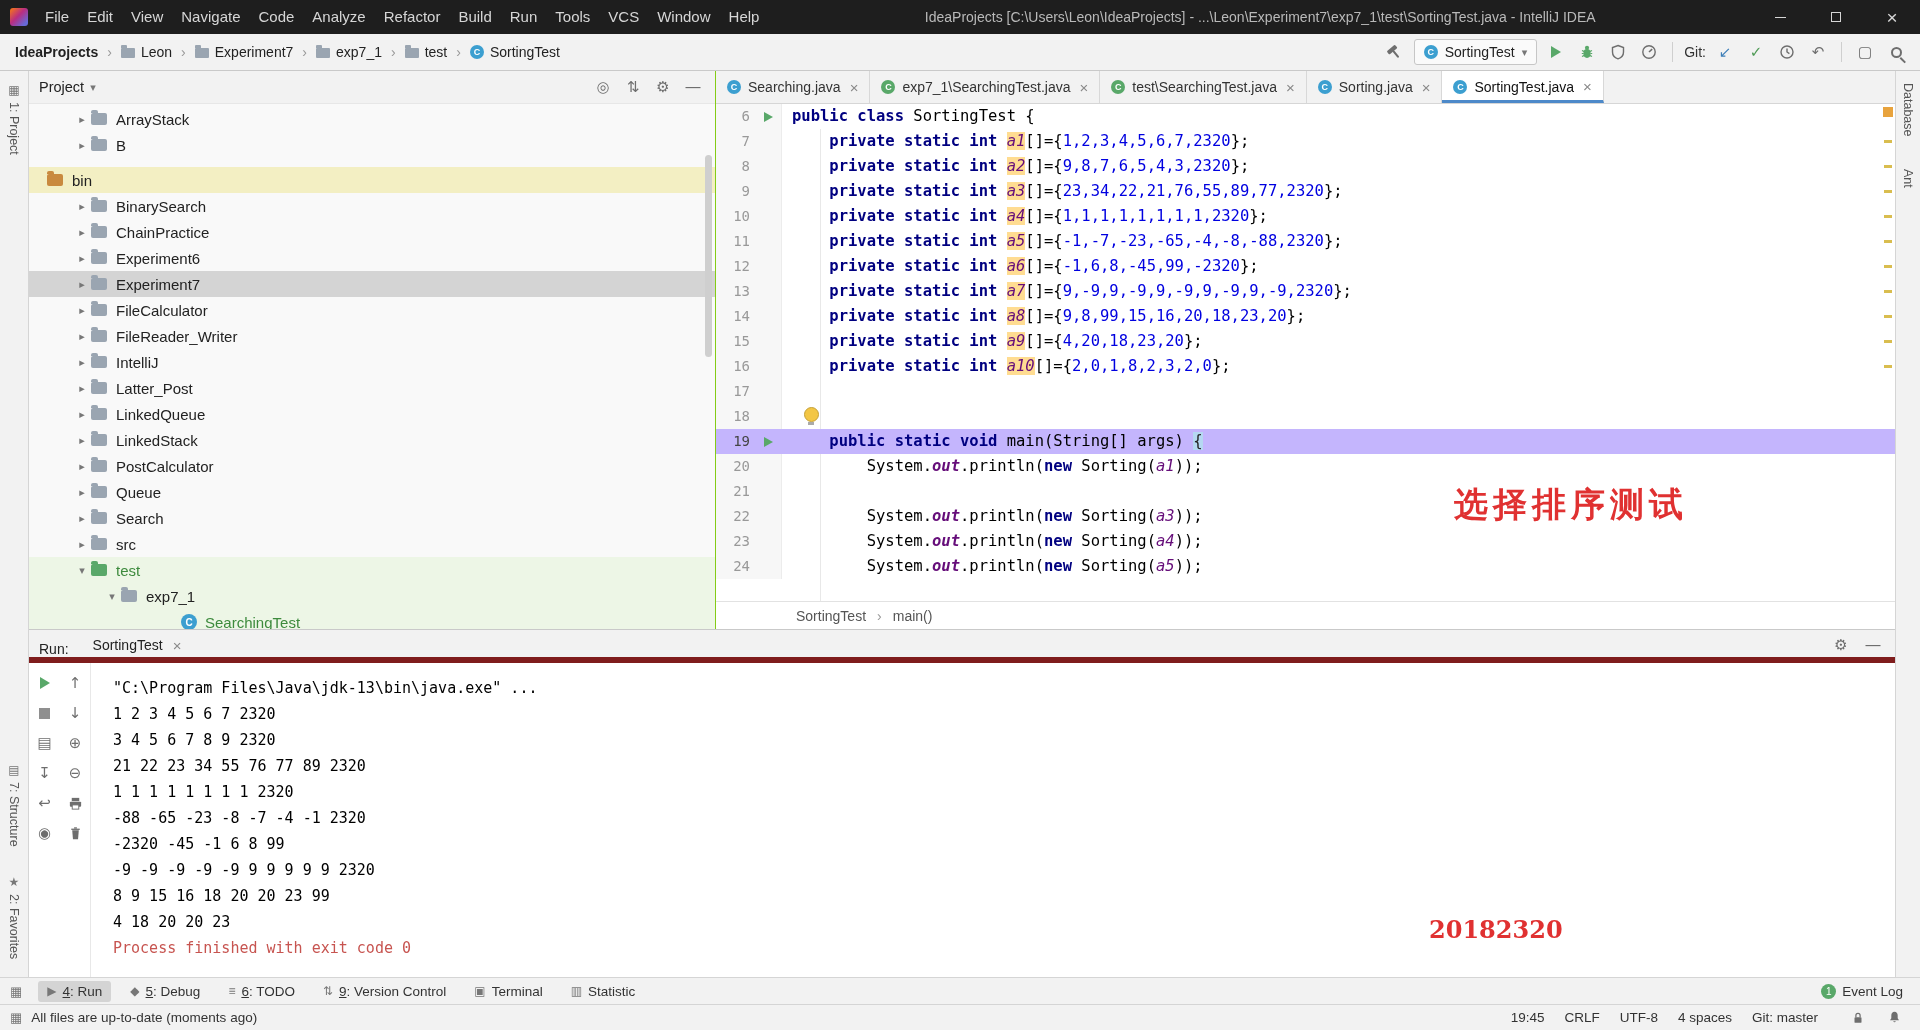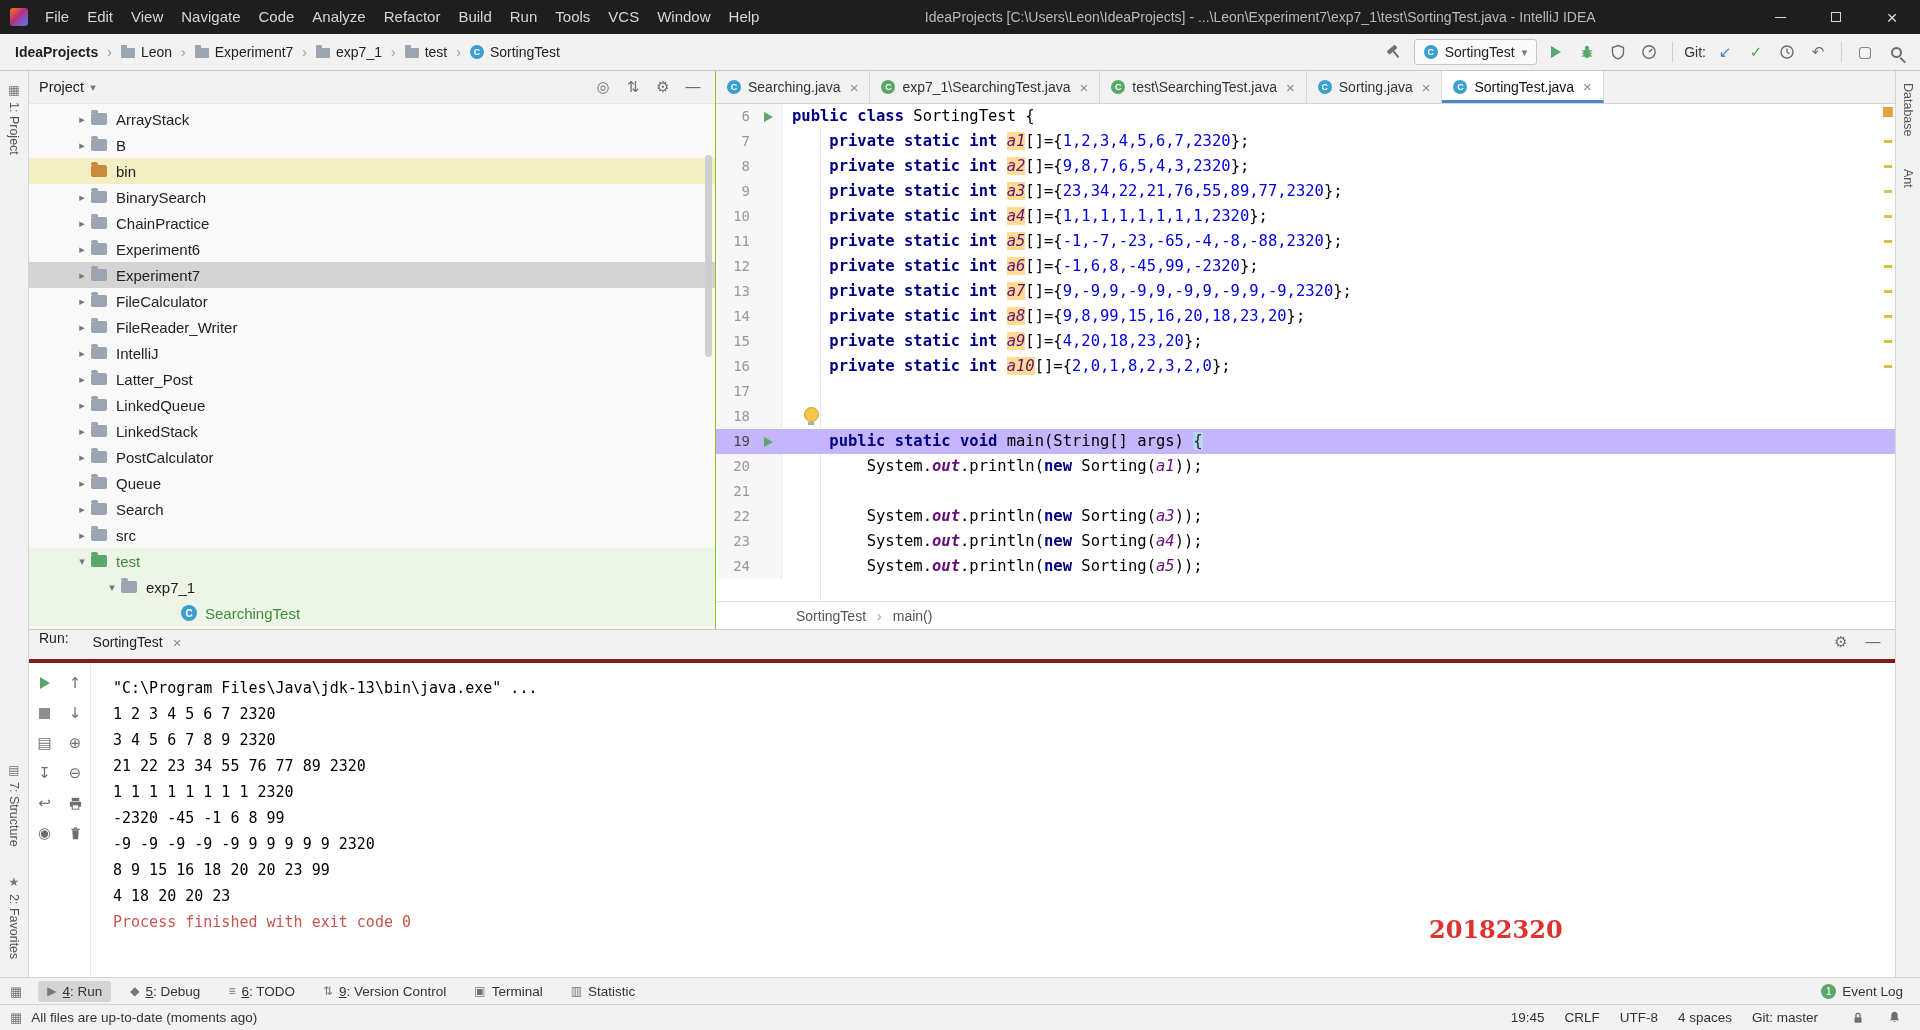--- a/index.html
+++ b/index.html
@@ -107,21 +107,21 @@
                      letter-spacing:5px;font-family:"DejaVu Serif","Liberation Serif",serif;white-space:nowrap}
   .stripe{position:absolute;right:0;top:0;bottom:0;width:14px}
   .stripe-mark{position:absolute;right:3px;width:8px;height:3px;background:#d9bd4f}
   .file-status-square{position:absolute;right:2px;top:3px;width:10px;height:10px;background:#e8a33d}
 
   .editor-crumbs{height:28px;flex:none;border-top:1px solid #e2e2e2;display:flex;align-items:center;
                  gap:8px;padding-left:80px;font-size:14px;color:#555;background:#fff}
 
   
   .run-panel{position:absolute;left:29px;top:629px;right:25px;bottom:53px;background:#fff;border-top:1px solid #c9c9c9}
-  .run-header{height:33px;background:#f2f2f2;border-bottom:4px solid #7f1d1d;display:flex;align-items:flex-start;
+  .run-header{height:33px;background:#f2f2f2;border-bottom:6px solid #7f1d1d;display:flex;align-items:flex-end;
               padding:0 10px;gap:16px;font-size:14px}
   .run-tab{display:flex;align-items:center;gap:8px;padding:4px 8px}
   .rh-icons{margin-left:auto;display:flex;align-items:center;gap:8px}
   .run-body{position:absolute;top:33px;left:0;right:0;bottom:0;display:flex}
   .run-tools{width:31px;flex:none;display:flex;flex-direction:column;align-items:center;padding-top:10px;gap:10px}
   .run-tools.col-b{border-right:1px solid #e8e8e8}
   .run-tools .tool-icon{width:20px;height:20px}
   .run-output{flex:1;position:relative;overflow:hidden;padding:12px 0 0 22px;
               font-family:"DejaVu Sans Mono","Liberation Mono",monospace;font-size:15px;line-height:26px}
   .out-line{white-space:pre}
@@ -316,21 +316,21 @@
         <div class="tree-row" style="padding-left: 44px;">
           <span class="chev">▸</span>
           <span class="tree-folder" style="background: rgb(154, 165, 177);"></span>
           <span class="tree-label">ArrayStack</span>
         </div>
         <div class="tree-row" style="padding-left: 44px;">
           <span class="chev">▸</span>
           <span class="tree-folder" style="background: rgb(154, 165, 177);"></span>
           <span class="tree-label">B</span>
         </div>
-        <div class="tree-row" style="background: rgb(243, 239, 195); padding-left: 44px;">
+        <div class="tree-row" style="background: rgb(243, 239, 195);  margin-top: 9px;">
           <span class="chev"></span>
           <span class="tree-folder" style="background: rgb(201, 138, 62);"></span>
           <span class="tree-label">bin</span>
         </div>
         <div class="tree-row" style="padding-left: 44px;">
           <span class="chev">▸</span>
           <span class="tree-folder" style="background: rgb(154, 165, 177);"></span>
           <span class="tree-label">BinarySearch</span>
         </div>
         <div class="tree-row" style="padding-left: 44px;">
@@ -462,20 +462,21 @@
           <div class="code-line"><span class="gutter-num">17</span><span class="gutter-icon"></span><span class="code-text"></span></div>
           <div class="code-line"><span class="gutter-num">18</span><span class="gutter-icon"></span><span class="code-text"></span></div>
           <div class="code-line caret"><span class="gutter-num">19</span><span class="gutter-icon"><span class="run-triangle smx"></span></span><span class="code-text"><span class="tok-p">    </span><span class="tok-k">public static void </span><span class="tok-p">main(String[] args) </span><span class="tok-bm">{</span></span></div>
           <div class="code-line"><span class="gutter-num">20</span><span class="gutter-icon"></span><span class="code-text"><span class="tok-p">        System.</span><span class="tok-f">out</span><span class="tok-p">.println(</span><span class="tok-k">new</span><span class="tok-p"> Sorting(</span><span class="tok-fi">a1</span><span class="tok-p">));</span></span></div>
           <div class="code-line"><span class="gutter-num">21</span><span class="gutter-icon"></span></div>
           <div class="code-line"><span class="gutter-num">22</span><span class="gutter-icon"></span><span class="code-text"><span class="tok-p">        System.</span><span class="tok-f">out</span><span class="tok-p">.println(</span><span class="tok-k">new</span><span class="tok-p"> Sorting(</span><span class="tok-fi">a3</span><span class="tok-p">));</span></span></div>
           <div class="code-line"><span class="gutter-num">23</span><span class="gutter-icon"></span><span class="code-text"><span class="tok-p">        System.</span><span class="tok-f">out</span><span class="tok-p">.println(</span><span class="tok-k">new</span><span class="tok-p"> Sorting(</span><span class="tok-fi">a4</span><span class="tok-p">));</span></span></div>
           <div class="code-line"><span class="gutter-num">24</span><span class="gutter-icon"></span><span class="code-text"><span class="tok-p">        System.</span><span class="tok-f">out</span><span class="tok-p">.println(</span><span class="tok-k">new</span><span class="tok-p"> Sorting(</span><span class="tok-fi">a5</span><span class="tok-p">));</span></span></div>
         </div>
       <span class="bulb"></span>
+      <div class="editor-annotation">选择排序测试</div>
       <div class="stripe">
         <span class="file-status-square"></span>
       <span class="stripe-mark" style="top: 36px;"></span>
           <span class="stripe-mark" style="top: 61px;"></span>
           <span class="stripe-mark" style="top: 86px;"></span>
           <span class="stripe-mark" style="top: 111px;"></span>
           <span class="stripe-mark" style="top: 136px;"></span>
           <span class="stripe-mark" style="top: 161px;"></span>
           <span class="stripe-mark" style="top: 186px;"></span>
           <span class="stripe-mark" style="top: 211px;"></span>
@@ -534,20 +535,21 @@
               <rect x="6.5" y="1.4" width="3" height="1.4" fill="#6e6e6e"></rect>
             </svg>
         </span>
       </div>
       <div class="run-output">
           <div class="out-line out-cmd">"C:\Program Files\Java\jdk-13\bin\java.exe" ...</div>
           <div class="out-line out-plain">1 2 3 4 5 6 7 2320</div>
           <div class="out-line out-plain">3 4 5 6 7 8 9 2320</div>
           <div class="out-line out-plain">21 22 23 34 55 76 77 89 2320</div>
           <div class="out-line out-plain">1 1 1 1 1 1 1 1 2320</div>
+          <div class="out-line out-plain">-88 -65 -23 -8 -7 -4 -1 2320</div>
           <div class="out-line out-plain">-2320 -45 -1 6 8 99</div>
           <div class="out-line out-plain">-9 -9 -9 -9 -9 9 9 9 9 9 2320</div>
           <div class="out-line out-plain">8 9 15 16 18 20 20 23 99</div>
           <div class="out-line out-plain">4 18 20 20 23</div>
           <div class="out-line out-exit">Process finished with exit code 0</div>
         </div>
     </div>
     <div class="run-annotation">20182320</div>
   </div>
 

